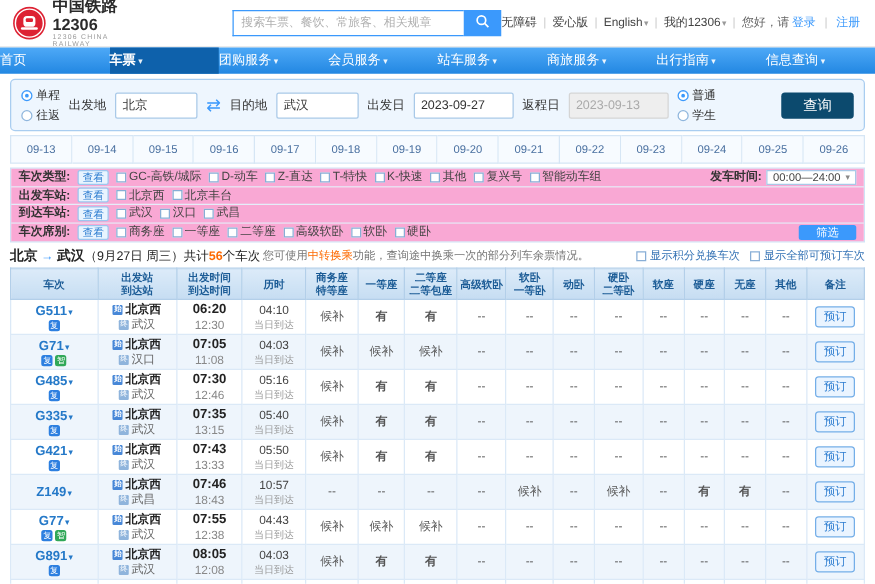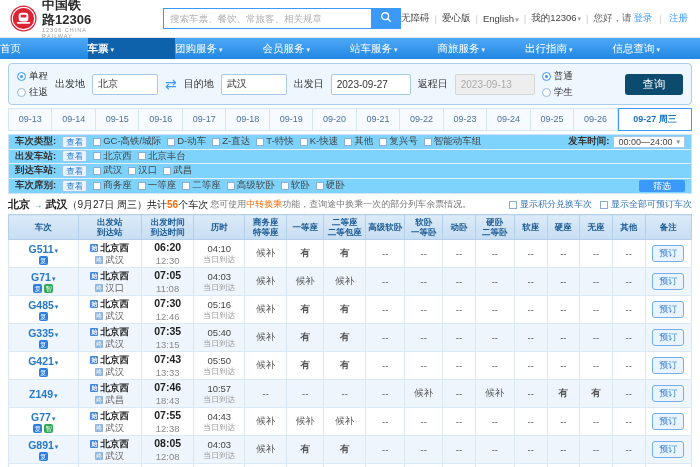--- a/index.html
+++ b/index.html
@@ -7,21 +7,21 @@
     font-family:"Liberation Sans","DejaVu Sans",sans-serif; }
 
   
   .topbar { height:38px; display:flex; align-items:center; padding:0 10px;
     border-bottom:1px solid #e3e3e3; }
   .logo-area { display:flex; align-items:center; gap:5px; }
   .logo-circle { width:27px; height:27px; flex:0 0 27px; }
   .logo-title { font-size:13px; font-weight:bold; color:#2b2b2b; line-height:1.1; }
   .logo-sub { font-size:5.5px; color:#9a9a9a; letter-spacing:1px; }
   .search-area { display:flex; margin-left:70px; }
-  .search-input { width:208px; height:21px; border:1px solid #3b99fc; border-right:none;
+  .search-input { width:185px; height:21px; border:1px solid #3b99fc; border-right:none;
     font-size:9.5px; padding:0 6px; color:#666; outline:none; }
   .search-input::placeholder { color:#b0b0b0; }
   .search-btn { width:30px; height:21px; background:#3b99fc; border:none; cursor:pointer;
     display:flex; align-items:center; justify-content:center; }
   .top-links { margin-left:auto; display:flex; align-items:center; font-size:9.5px; color:#444; }
   .top-link { cursor:pointer; white-space:nowrap; }
   .top-links .sep { color:#ccc; margin:0 5px; }
   .caret-g { color:#999; font-size:7px; margin-left:1px; }
   .greeting { color:#666; white-space:nowrap; }
   .auth-link { color:#3b99fc; cursor:pointer; margin:0 2px; white-space:nowrap; }
@@ -55,21 +55,21 @@
   .date-tab { flex:1; border:1px solid #d6e6f5; border-left:none; background:#f7fbff;
     color:#4a70a0; font-size:9px; text-align:center; line-height:21px; cursor:pointer;
     white-space:nowrap; overflow:hidden; }
   .date-tab:first-child { border-left:1px solid #d6e6f5; }
   .date-tab.active { flex:1.7; background:#fff; border:1px solid #3b99fc; color:#1a73c9;
     font-weight:bold; }
 
   
   .filter-panel { margin:3px 8px 0; border:1px solid #cfe3f6; }
   .filter-row { display:flex; align-items:center; height:14.5px; padding:0 6px; gap:6px;
-    border-bottom:1px solid #e4eef9; background:#7dd3fc; }
+    border-bottom:1px solid #e4eef9; background:#f9a8d4; }
   .filter-row:last-child { border-bottom:none; }
   .f-label { font-size:9.5px; color:#333; font-weight:bold; white-space:nowrap; }
   .f-tag { font-size:8.5px; color:#2a7bd0; background:#e8f4ff; border:1px solid #9cc6ee;
     border-radius:2px; padding:0 3px; line-height:10px; cursor:pointer; white-space:nowrap; }
   .f-opt { display:flex; align-items:center; gap:2px; font-size:9.5px; color:#444;
     cursor:pointer; white-space:nowrap; }
   .cb { width:8px; height:8px; border:1px solid #88aed6; background:#fff; display:inline-block; }
   .f-extra { margin-left:auto; display:flex; align-items:center; gap:4px; }
   .f-select { display:inline-flex; align-items:center; gap:4px; border:1px solid #a9c9e8;
     background:#fff; font-size:9px; color:#444; padding:0 4px; height:12px; cursor:pointer; }
@@ -221,21 +221,20 @@
     <div class="date-tab">09-17</div>
     <div class="date-tab">09-18</div>
     <div class="date-tab">09-19</div>
     <div class="date-tab">09-20</div>
     <div class="date-tab">09-21</div>
     <div class="date-tab">09-22</div>
     <div class="date-tab">09-23</div>
     <div class="date-tab">09-24</div>
     <div class="date-tab">09-25</div>
     <div class="date-tab">09-26</div>
-    <div class="date-tab active">09-27 周三</div>
   </section>
 
 <section class="filter-panel">
     <div class="filter-row">
       <span class="f-label">车次类型:</span>
       <span class="f-tag">查看</span>
       <label class="f-opt">
         <span class="cb"></span>
         <span>GC-高铁/城际</span>
       </label>

